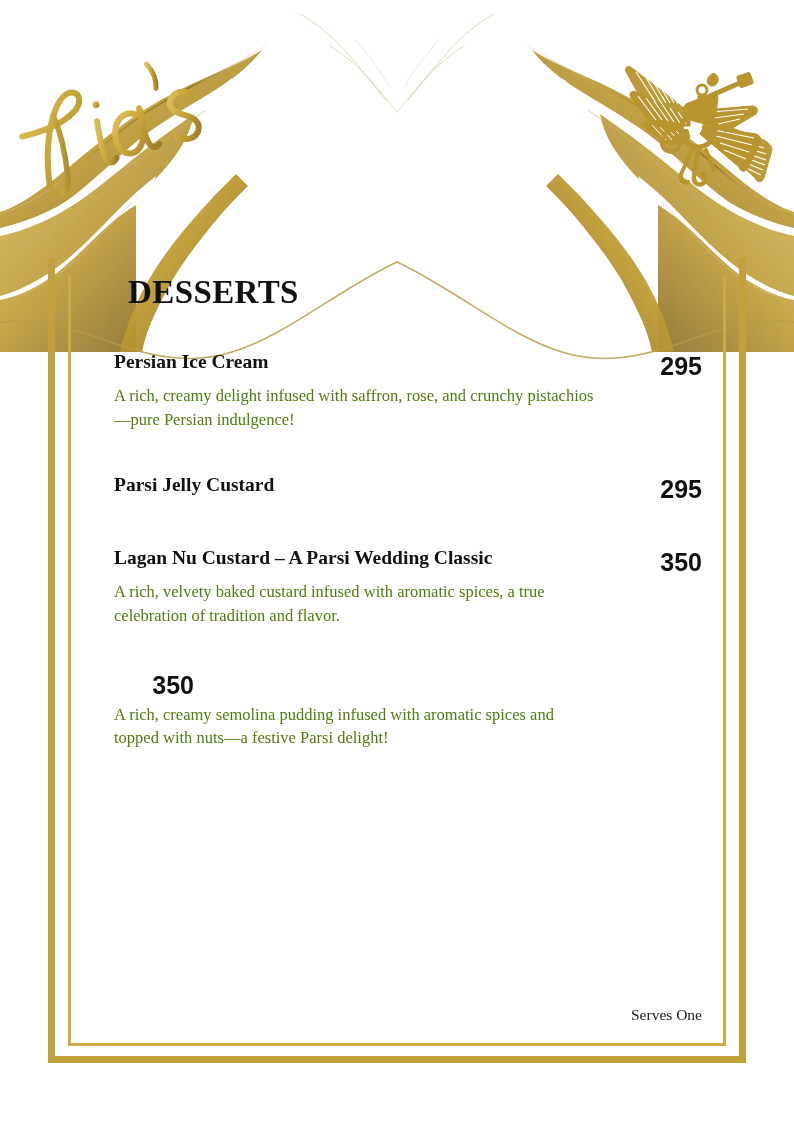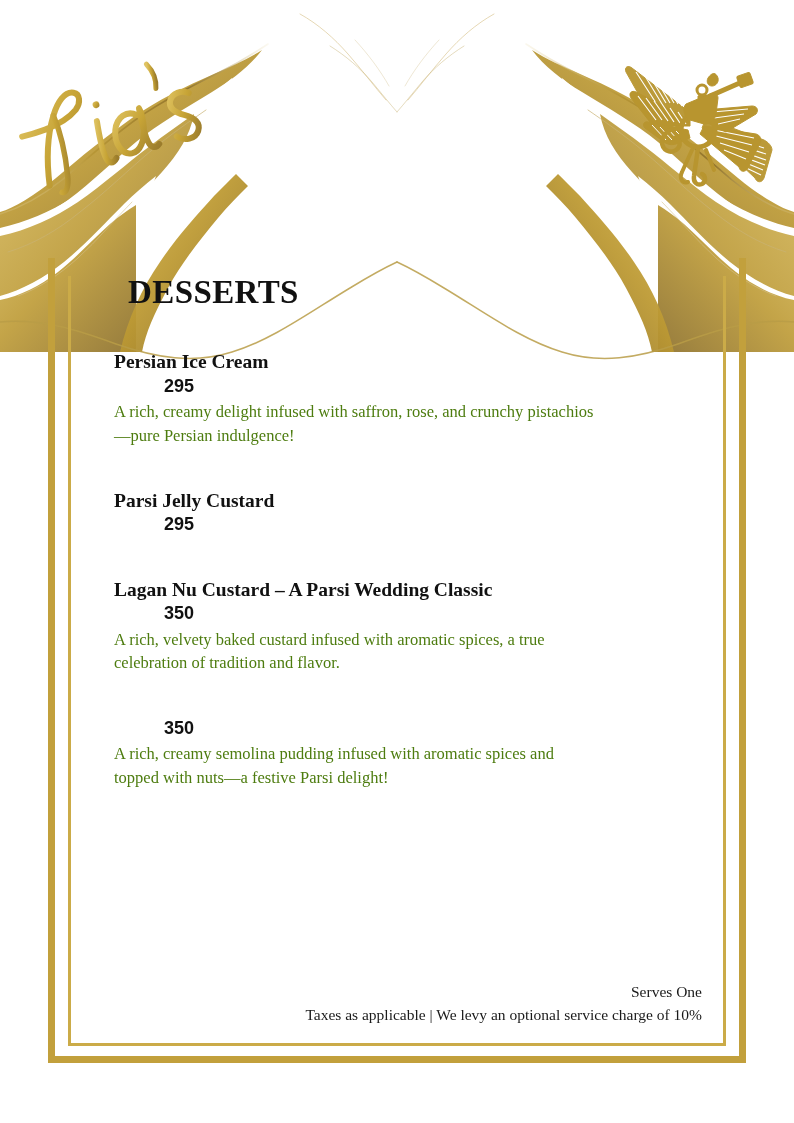--- a/index.html
+++ b/index.html
@@ -94,35 +94,34 @@
     position: relative;
     padding: 0 0 0 22px;
     margin: 0 0 42px 0;
   }
   .item:last-child { margin-bottom: 0; }
 
   .item-row {
     display: flex;
     align-items: flex-start;
     justify-content: space-between;
-    flex-direction: column;
   }
   .item-name {
     font-family: "Liberation Serif", serif;
     font-weight: bold;
     font-size: 19.5px;
     color: #111111;
     line-height: 1.25;
     flex: 0 1 auto;
     max-width: 470px;
   }
   .item-price {
     font-family: "Liberation Sans", sans-serif;
     font-weight: bold;
-    font-size: 18px;
+    font-size: 25px;
     color: #111111;
     line-height: 1.2;
     white-space: nowrap;
     min-width: 62px;
     text-align: right;
     margin-left: 18px;
     padding-top: 1px;
   }
   .item-desc {
     font-family: Liberation Serif, serif;
@@ -413,16 +412,15 @@
       <div class="item-row">
         <span class="item-price">350</span>
       </div>
       <div class="item-desc">A rich, creamy semolina pudding infused with aromatic spices and topped with nuts—a festive Parsi delight!</div>
     </li>
 
   </ul>
 
   <div class="footer">
     <div class="footer-serves">Serves One</div>
-    <div class="footer-taxes">Taxes as applicable | We levy an optional service charge of 10%</div>
   </div>
 
 </div>
 
 </body></html>

